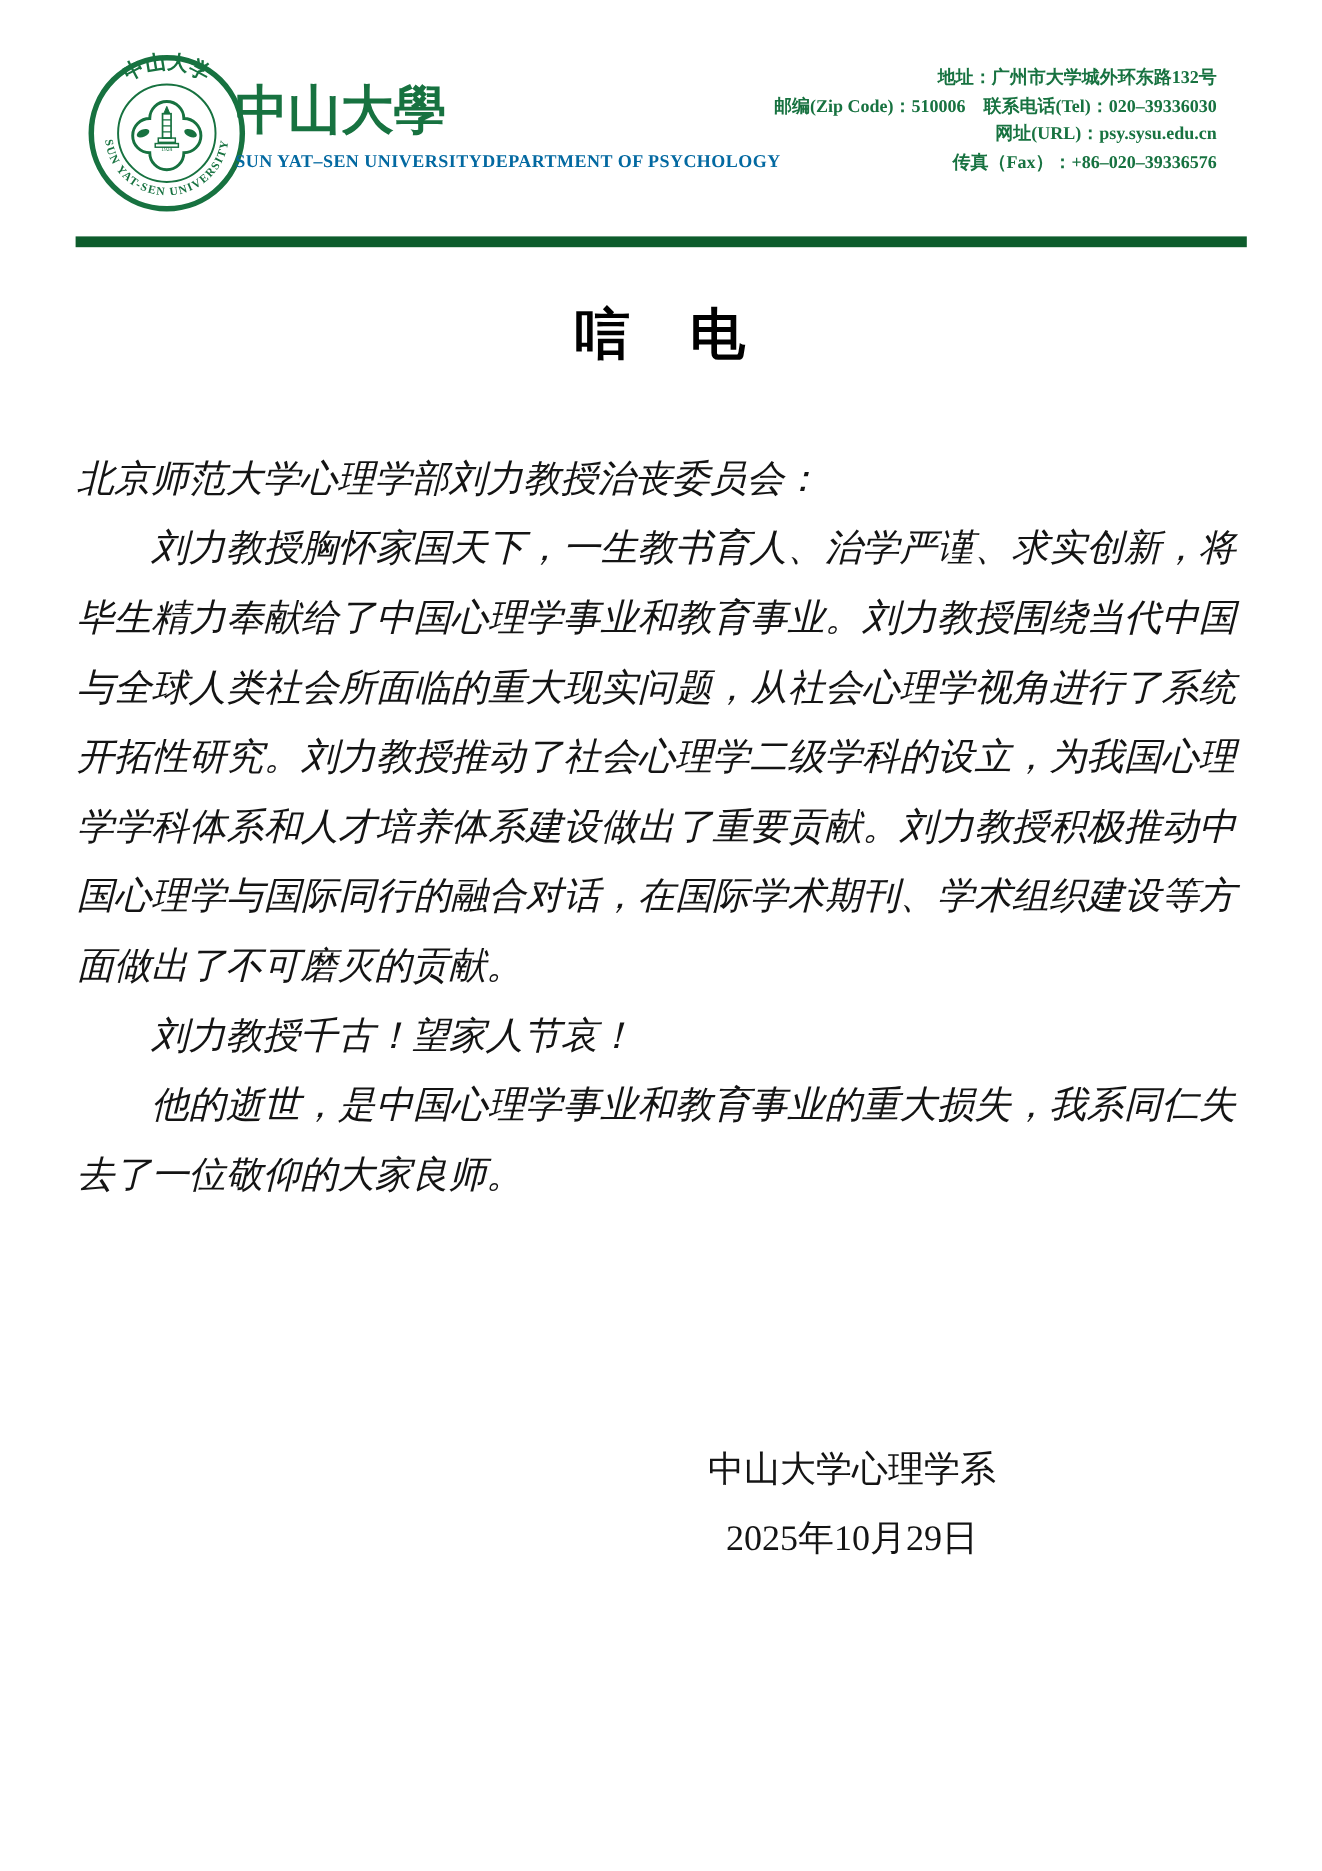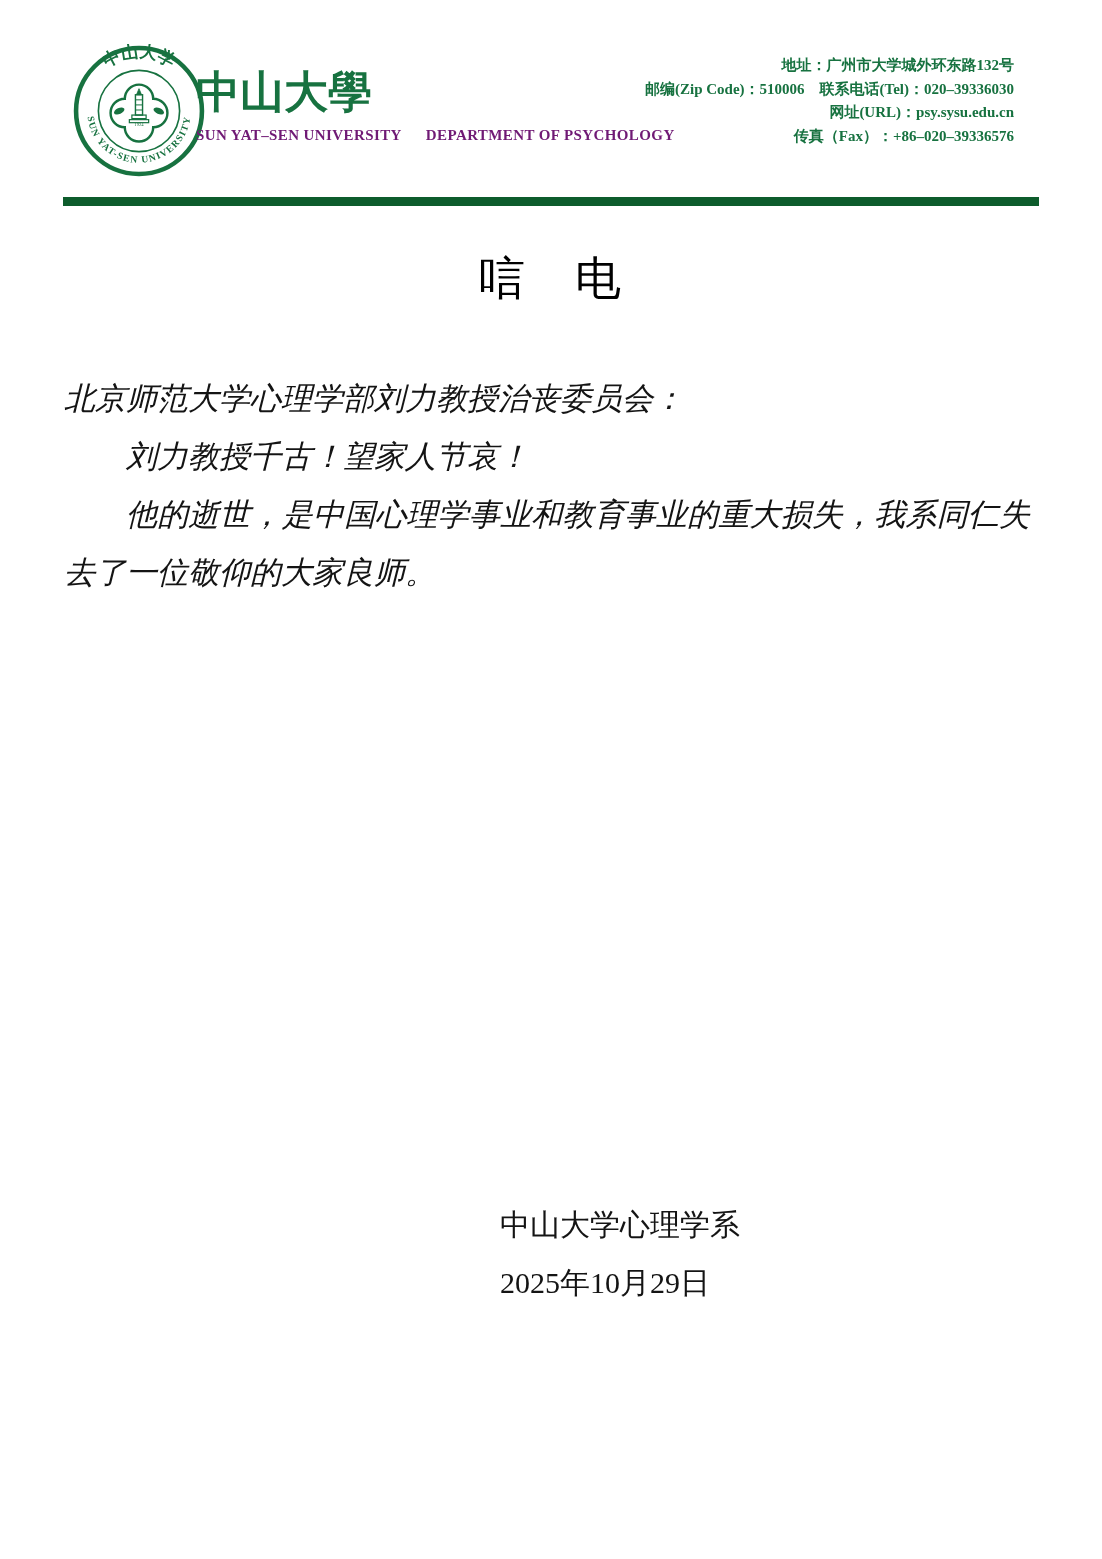--- a/index.html
+++ b/index.html
@@ -31,22 +31,21 @@
     font-size: 44px;
     font-weight: bold;
     line-height: 58px;
     white-space: nowrap;
   }
   .brand-en {
     position: absolute;
     left: 196px;
     top: 127px;
     display: flex;
-    gap: 24px;
-    color: #701a75;
+    color: #0369a1;
     font-size: 15px;
     font-weight: bold;
     letter-spacing: 0.4px;
     white-space: nowrap;
   }
   .contact {
     position: absolute;
     right: 88px;
     top: 54px;
     text-align: right;
@@ -66,21 +65,21 @@
   }
 
   
   .doc-title {
     position: absolute;
     left: 0;
     top: 248px;
     width: 100%;
     text-align: center;
     font-size: 46px;
-    font-weight: normal;
+    font-weight: bold;
     color: #000000;
     letter-spacing: 2px;
     white-space: pre;
   }
   .doc-body {
     position: absolute;
     left: 64px;
     top: 370px;
     width: 966px;
     color: #141414;
@@ -90,21 +89,21 @@
     font-style: italic;
   }
   .doc-body p { margin: 0; text-indent: 2em; }
   .doc-body p.salutation { text-indent: 0; }
 
   .doc-sign {
     position: absolute;
     left: 500px;
     top: 1196px;
     width: 420px;
-    text-align: left;
+    text-align: center;
     color: #141414;
     font-size: 30px;
     line-height: 58px;
   }
 </style>
 </head>
 <body>
 
 <div class="page">
 
@@ -159,20 +158,21 @@
       <div>传真（Fax）：+86–020–39336576</div>
     </div>
 
     <div class="divider"></div>
   </div>
 
   <div class="doc-title">唁　电</div>
 
   <div class="doc-body">
     <p class="salutation">北京师范大学心理学部刘力教授治丧委员会：</p>
+    <p>刘力教授胸怀家国天下，一生教书育人、治学严谨、求实创新，将毕生精力奉献给了中国心理学事业和教育事业。刘力教授围绕当代中国与全球人类社会所面临的重大现实问题，从社会心理学视角进行了系统开拓性研究。刘力教授推动了社会心理学二级学科的设立，为我国心理学学科体系和人才培养体系建设做出了重要贡献。刘力教授积极推动中国心理学与国际同行的融合对话，在国际学术期刊、学术组织建设等方面做出了不可磨灭的贡献。</p>
     <p>刘力教授千古！望家人节哀！</p>
     <p>他的逝世，是中国心理学事业和教育事业的重大损失，我系同仁失去了一位敬仰的大家良师。</p>
   </div>
 
   <div class="doc-sign">
     <div>中山大学心理学系</div>
     <div>2025年10月29日</div>
   </div>
 
 </div>

